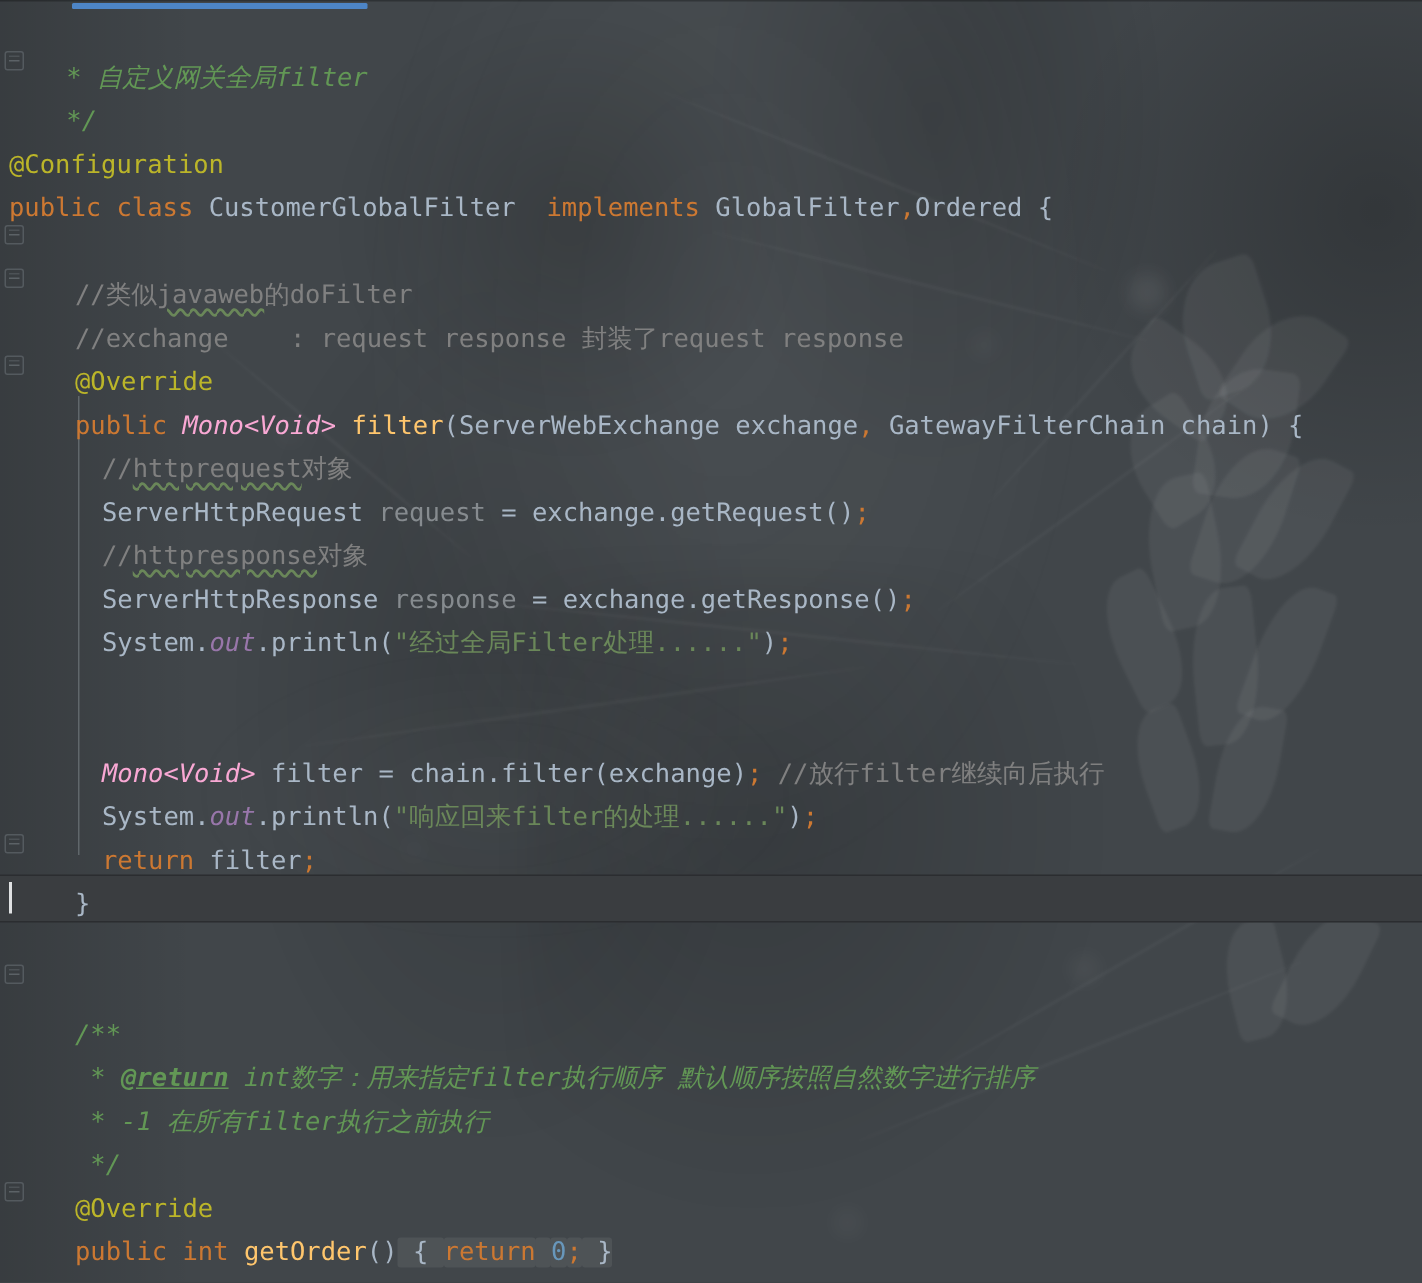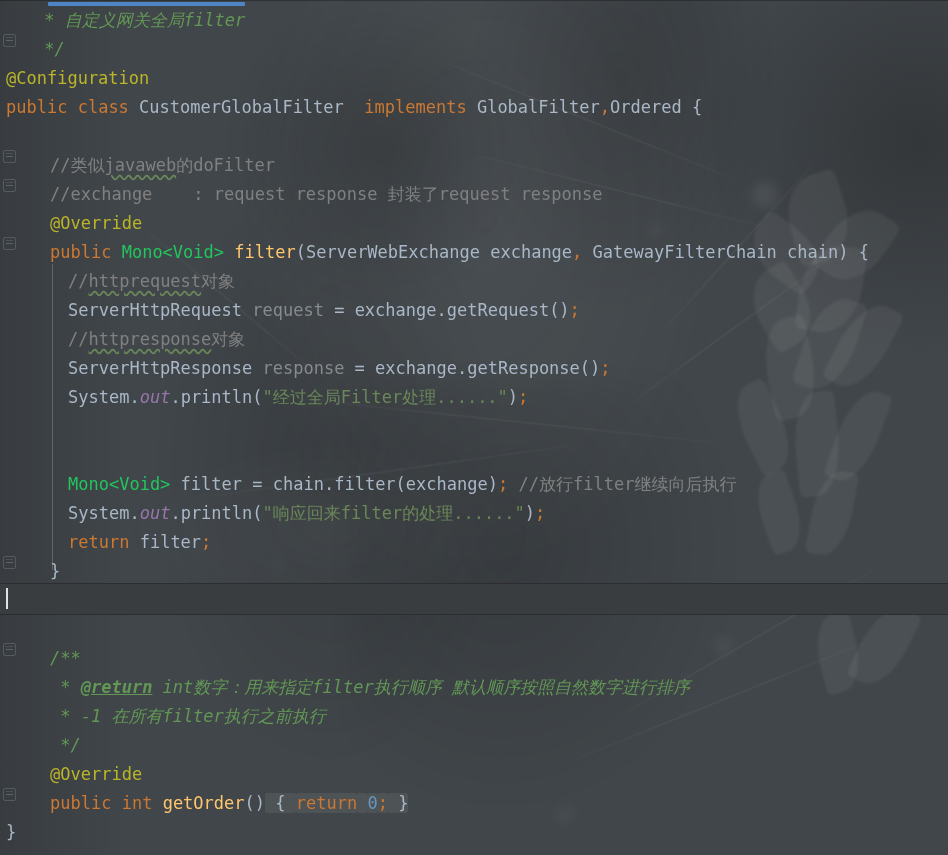--- a/index.html
+++ b/index.html
@@ -82,26 +82,26 @@
   }
   .caret{
     position:absolute;left:6px;top:588px;width:2px;height:21px;background:#dfe1e2;
   }
 
   
   .code{
     position:absolute;left:0;top:0;width:948px;height:855px;
     font-size:17px;line-height:29px;white-space:pre;
   }
-  .line{position:absolute;left:0;width:948px;height:29px;padding-left:6px;box-sizing:border-box;}
+  .line{position:absolute;left:0;width:948px;height:29px;padding-left:6px;box-sizing:border-box;margin-top:32px;}
 
   
   .kw      {color:#cc7832;}
   .anno    {color:#bbb529;}
-  .type    {color:#22c55e;}
+  .type    {color:#f9a8d4;font-style:italic;}
   .cls     {color:#a9b7c6;}
   .plain   {color:#a9b7c6;}
   .meth    {color:#ffc66d;}
   .field-s {color:#9876aa;font-style:italic;}
   .str     {color:#6a8759;}
   .num     {color:#6897bb;}
   .semi    {color:#cc7832;}
   .cmt     {color:#808080;}
   .cmt-d   {color:#629755;font-style:italic;}
   .cmt-tag {color:#629755;font-style:italic;font-weight:bold;text-decoration:underline;}

